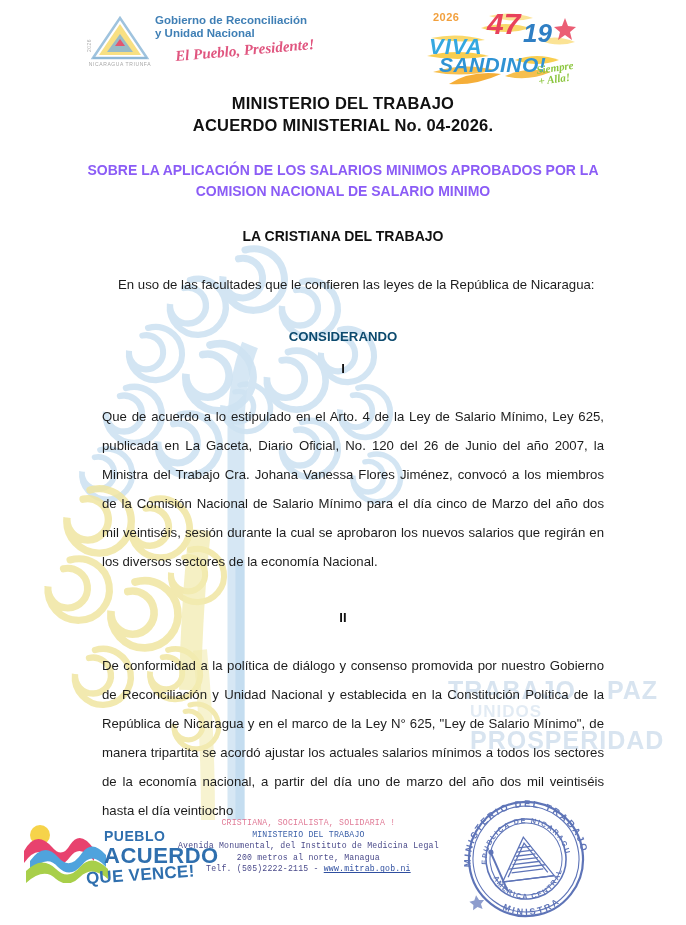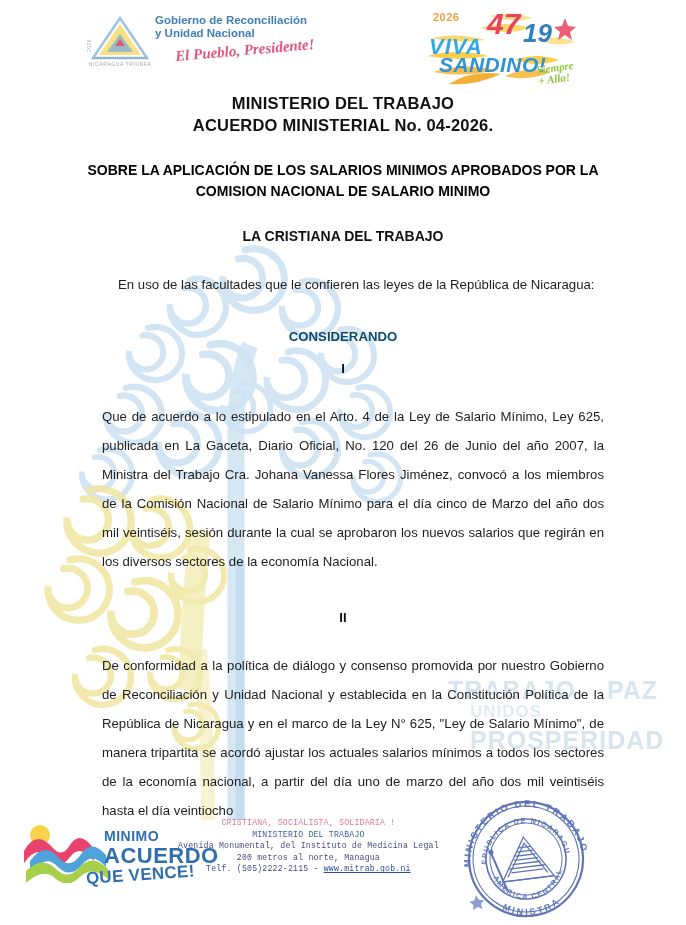--- a/index.html
+++ b/index.html
@@ -59,21 +59,21 @@
   
   .doc { position: relative; z-index: 2; padding: 0 82px; }
 
   .title-line {
     font-size: 16.5px; font-weight: 700; letter-spacing: .2px;
     line-height: 22px; text-align: center; color: #111;
   }
   .subtitle {
     margin-top: 24px;
     font-size: 14px; font-weight: 700; line-height: 21px;
-    text-align: center; color: #000000;
+    text-align: center; color: #8b5cf6;
   }
   .ministra {
     margin-top: 26px;
     font-size: 14px; font-weight: 700; text-align: center; color: #111;
   }
   .para {
     margin-top: 26px;
     font-size: 13.2px; line-height: 29px; color: #1d1d1d;
     text-align: justify; text-justify: inter-word; margin-left: 20px;
   }
@@ -288,21 +288,21 @@
   <div class="footer">
 
     <div class="logo-somos">
       <svg width="92" height="62" viewBox="0 0 92 62" style="position:absolute;left:0;top:6px">
         <circle cx="18" cy="14" r="10" fill="#f6d34a"></circle>
         <path d="M2,30 Q14,8 30,26 Q40,38 48,24 Q58,8 72,28 L72,40 Q58,22 48,36 Q38,50 28,38 Q16,22 2,42 Z" fill="#e8426e"></path>
         <path d="M8,40 Q22,20 36,36 Q48,50 60,32 Q70,18 84,34 L84,46 Q70,30 60,44 Q48,58 36,46 Q24,32 8,52 Z" fill="#4fa3dd"></path>
         <path d="M4,50 Q20,34 34,48 Q46,60 58,46 Q70,32 86,48 L86,58 Q70,44 58,56 Q46,68 34,58 Q22,46 4,62 Z" fill="#a8cf4a"></path>
       </svg>
       <div class="somos-text">
-        <div class="somos-l1">MINIMO</div>
+        <div class="somos-l1">PUEBLO</div>
         <div class="somos-l2">ACUERDO</div>
         <div class="somos-l3">QUE VENCE!</div>
       </div>
     </div>
 
     <div class="footer-text">
       <div class="ft-slogan">CRISTIANA, SOCIALISTA, SOLIDARIA !</div>
       <div class="ft-ministerio">MINISTERIO DEL TRABAJO</div>
       <div class="ft-addr">Avenida Monumental, del Instituto de Medicina Legal</div>
       <div class="ft-addr">200 metros  al norte, Managua</div>

